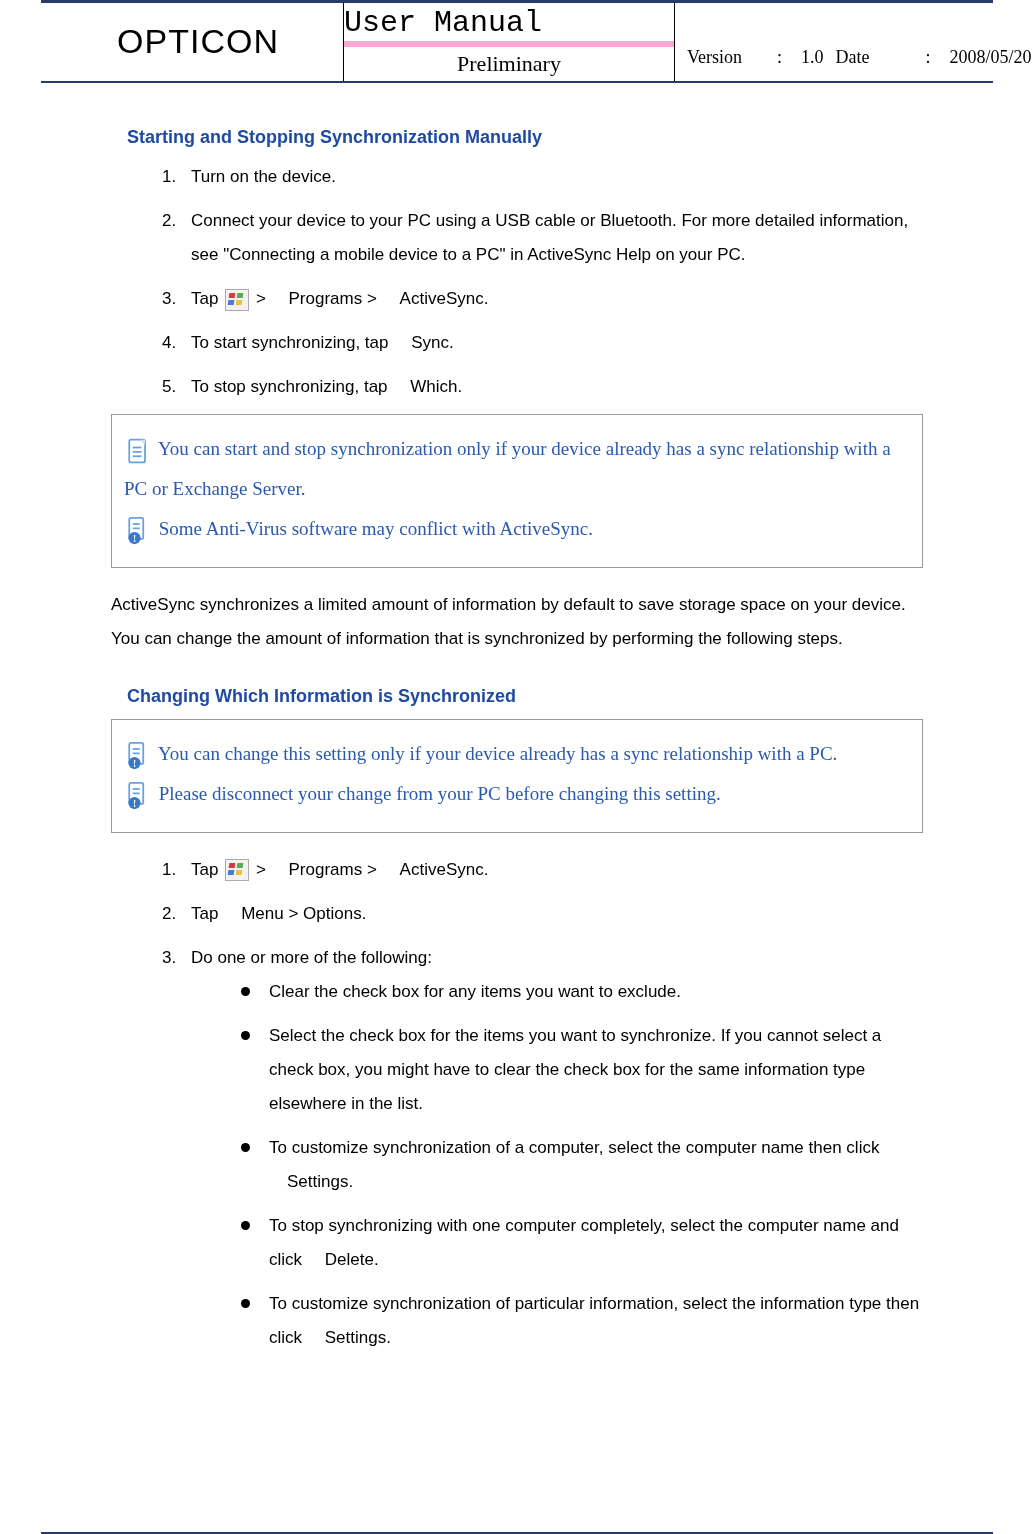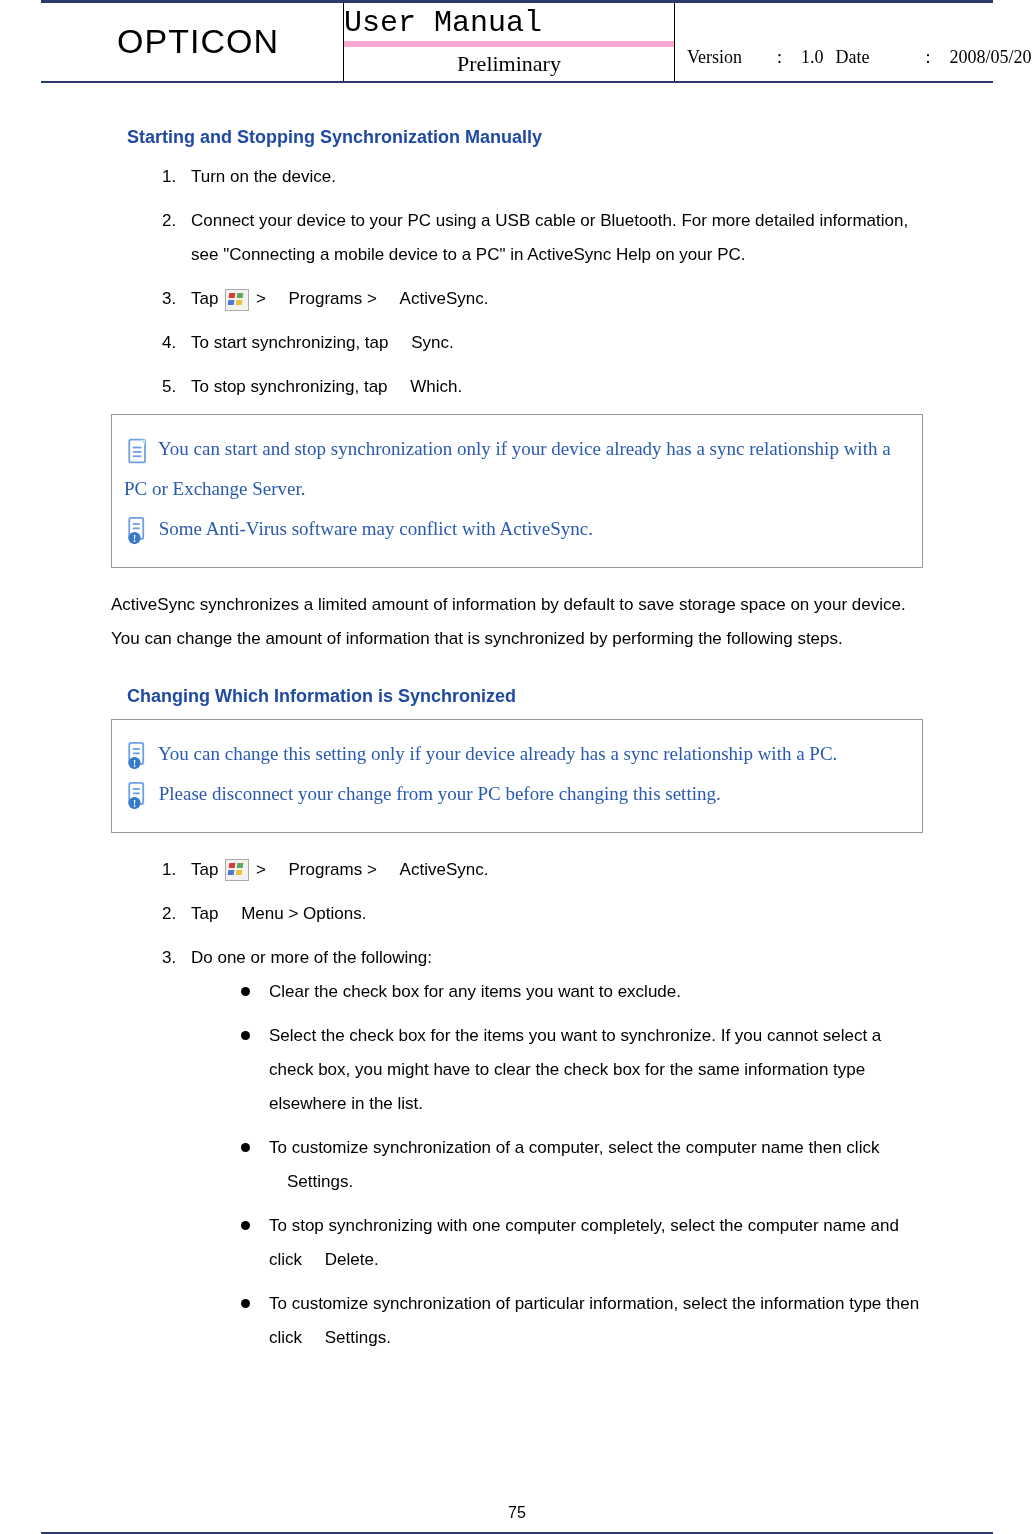--- a/index.html
+++ b/index.html
@@ -308,14 +308,13 @@
           </li>
           <li>
             <span>To customize synchronization of particular information, select the information type then click </span><span class="bold">Settings</span><span>.</span>
           </li>
         </ul>
       </li>
     </ol>
 
   </div>
 
-  <div class="page-num">75</div>
 </div>
 
 </body></html>

